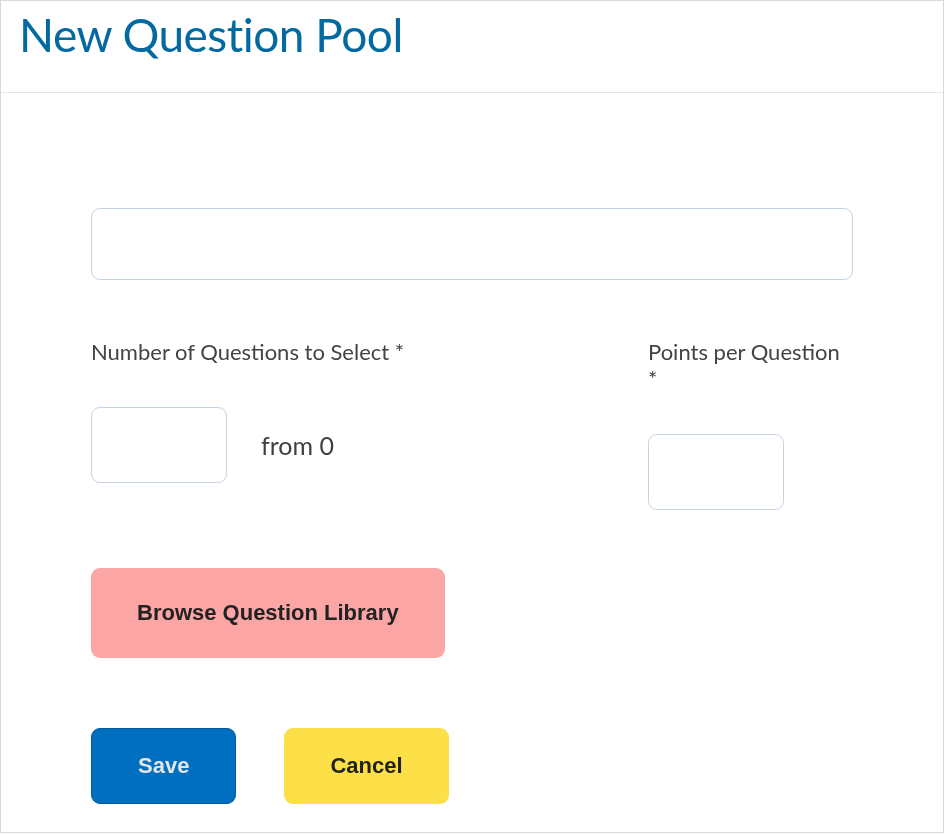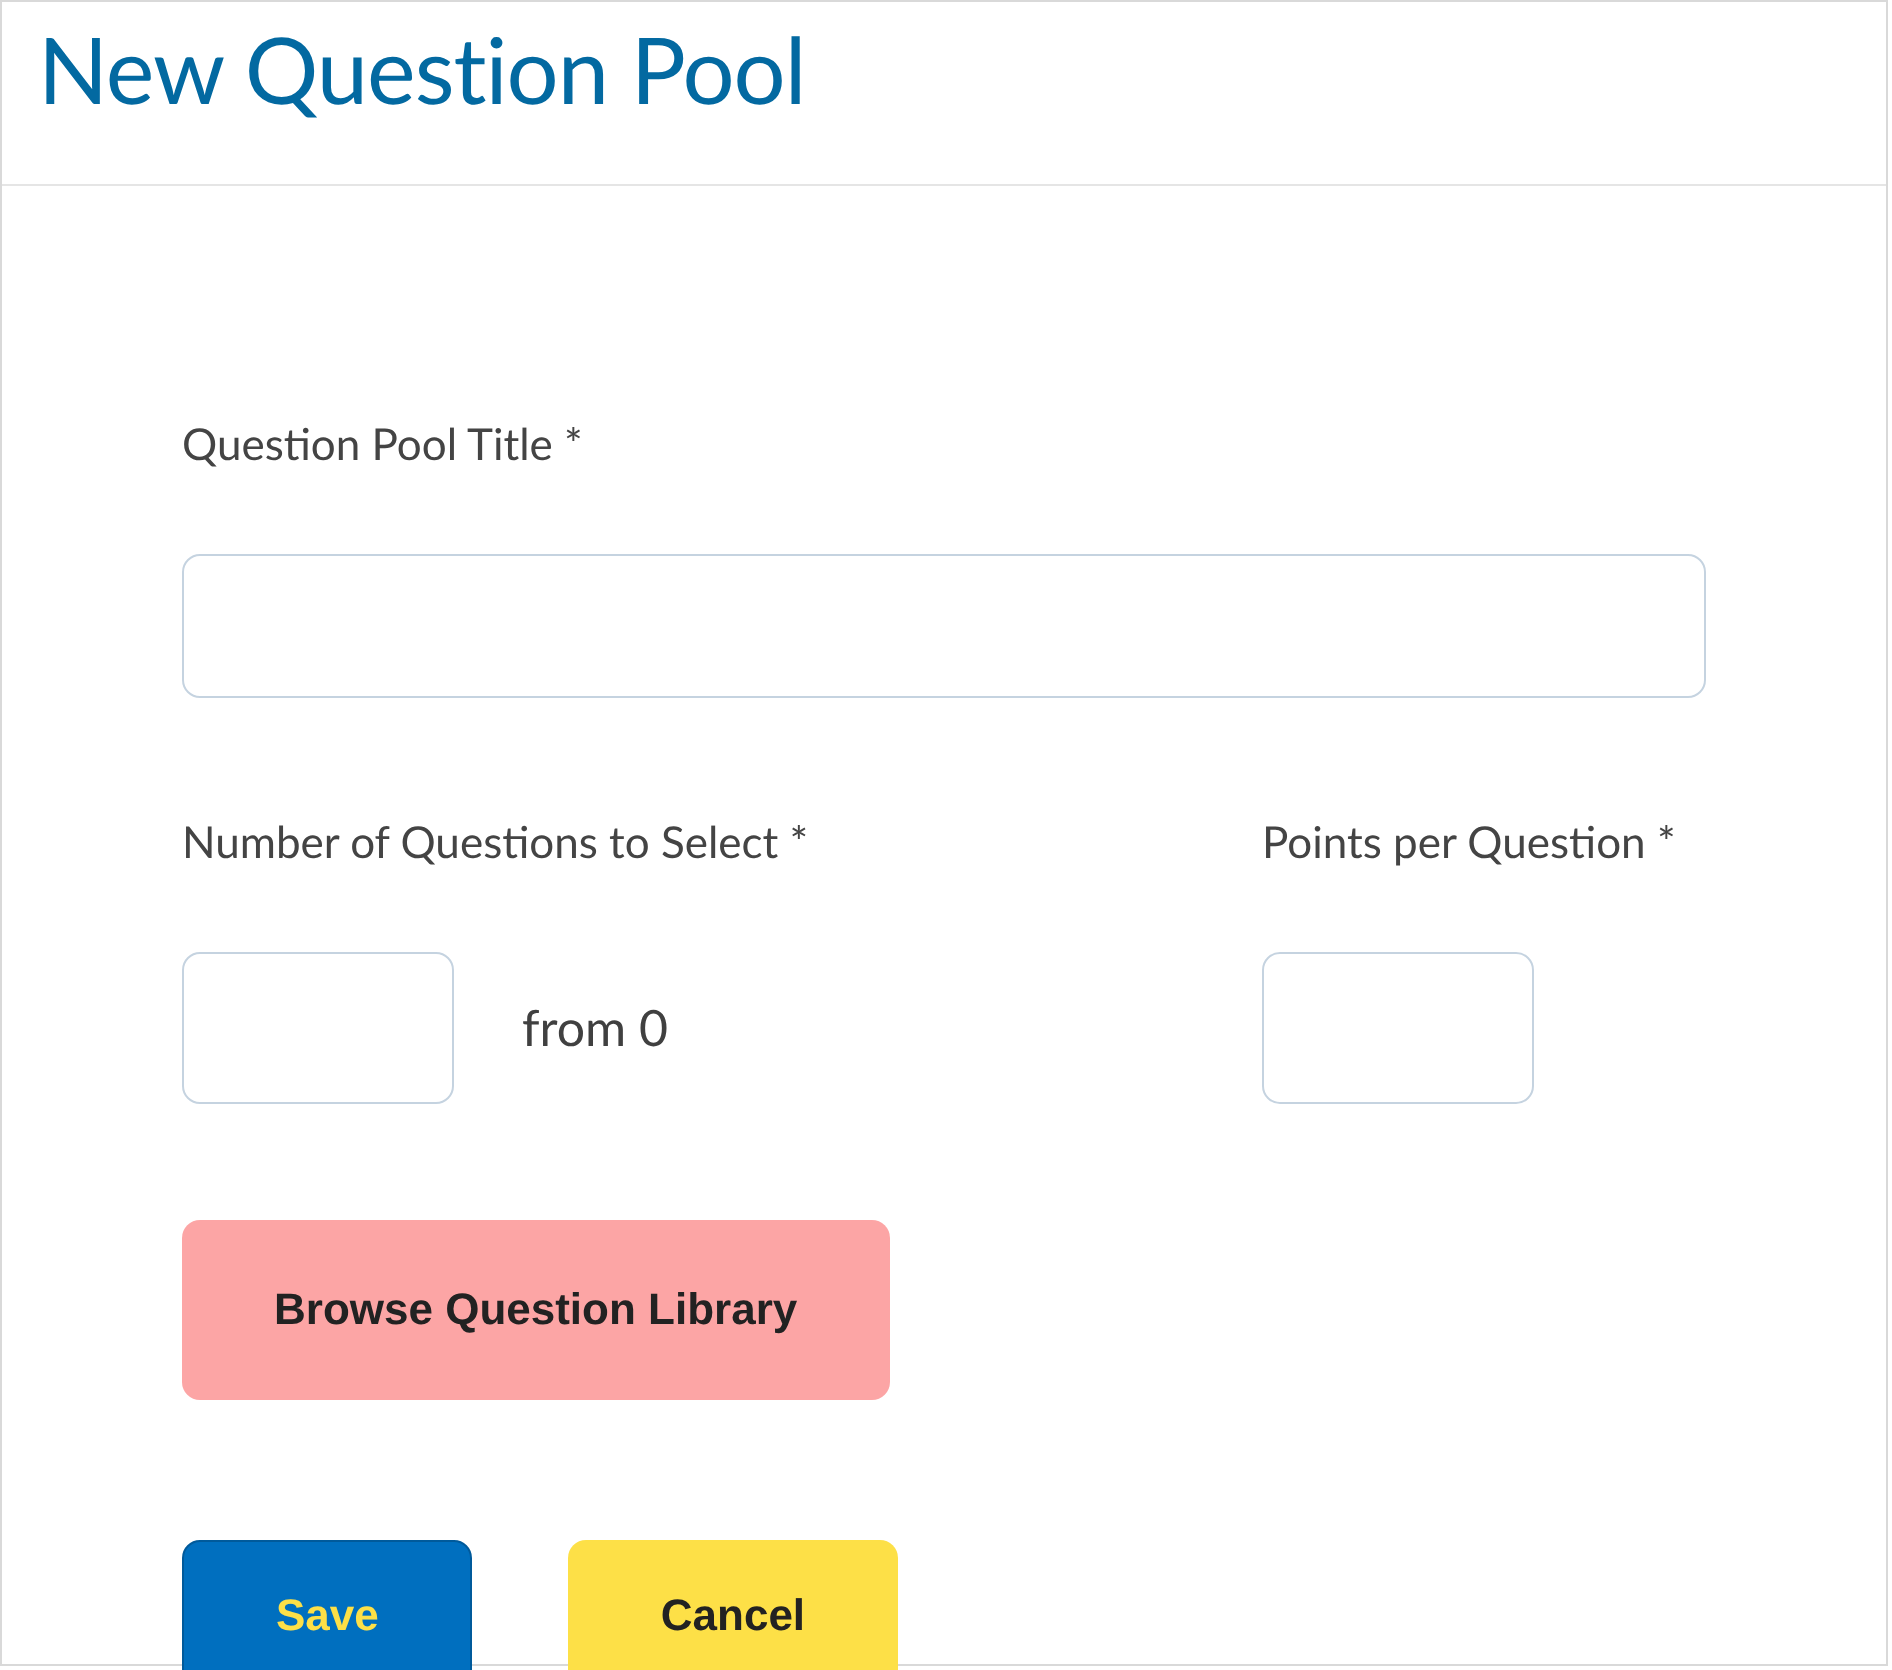--- a/index.html
+++ b/index.html
@@ -45,21 +45,21 @@
       border: 1px solid #c5d3e0;
       border-radius: 9px;
       font-size: 22px;
       padding: 0 16px;
       background: #fff;
       outline: none;
     }
     .row {
       display: flex;
       margin-top: 58px;
-      gap: 0;
+      gap: 17px;
     }
     .col-left {
       flex: 0 0 540px;
     }
     .col-right {
       flex: 1;
     }
     .small-input-row {
       display: flex;
       align-items: center;
@@ -96,21 +96,21 @@
       display: flex;
       gap: 48px;
     }
     .save-btn {
       background: #006fbf;
       border: 1px solid #005a9b;
       border-radius: 9px;
       padding: 24px 46px;
       font-size: 22px;
       font-weight: 700;
-      color: #fde047;
+      color: #e5e5e5;
       cursor: pointer;
       min-width: 140px;
     }
     .cancel-btn {
       background: #fde047;
       border: none;
       border-radius: 9px;
       padding: 24px 46px;
       font-size: 22px;
       font-weight: 700;
@@ -122,21 +122,20 @@
 </head>
 <body>
 
 <div class="container">
   <div class="header">
     <h1>New Question Pool</h1>
   </div>
 
   <div class="form-area">
 
-    <label class="field-label">Question Pool Title *</label>
     <input type="text" class="title-input" value="" style="">
 
     <div class="row">
       <div class="col-left">
         <label class="field-label">Number of Questions to Select *</label>
         <div class="small-input-row">
           <input type="text" class="small-input" value="" style="">
           <span class="from-text">from 0</span>
         </div>
       </div>

